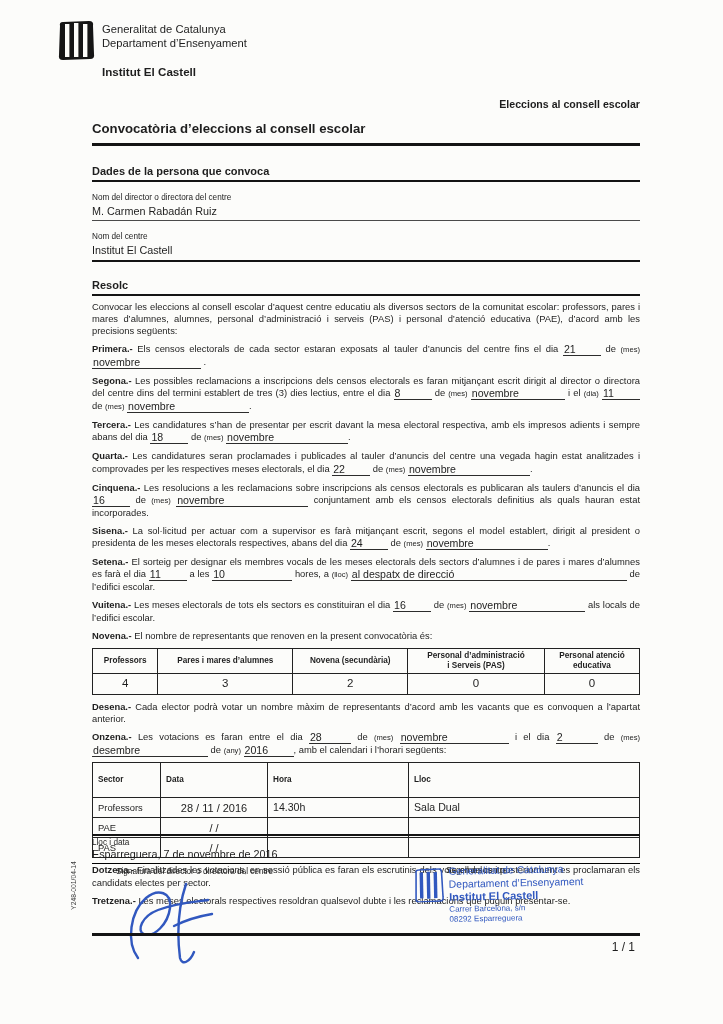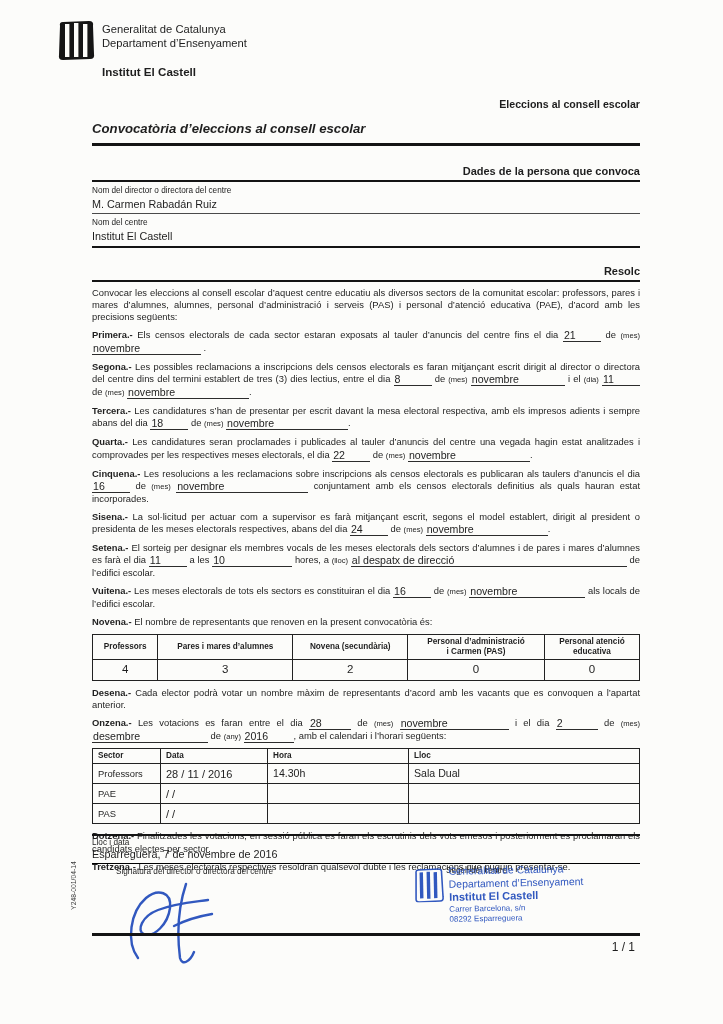--- a/index.html
+++ b/index.html
@@ -10,46 +10,46 @@
   }
   
   .brand{position:absolute;left:57px;top:20px;}
   .brand-row{display:flex;align-items:flex-start;}
   .brand-logo{width:38px;height:40px;flex:0 0 38px;margin-right:7px;}
   .org-lines{font-size:11.2px;line-height:1.25;padding-top:2px;}
   .center-name{font-weight:bold;font-size:11.6px;margin:5px 0 0 45px;}
   
   .corner-label{position:absolute;right:83px;top:98px;font-weight:bold;font-size:10.6px;}
   .doc-title{position:absolute;left:92px;top:121px;width:548px;font-weight:bold;font-size:13.2px;
-    border-bottom:3px solid #141414;padding-bottom:7px;font-style:italic;}
+    border-bottom:3px solid #141414;padding-bottom:7px;}
   
   .main{position:absolute;left:92px;top:164px;width:548px;font-size:9.4px;line-height:1.28;}
-  .sec-heading{font-weight:bold;font-size:11px;border-bottom:2px solid #141414;padding-bottom:2px;text-align:right;}
-  .field{border-bottom:1px solid #4a4a4a;padding:4px 0 2px 0;}
+  .sec-heading{font-weight:bold;font-size:11px;border-bottom:2px solid #141414;padding-bottom:2px;}
+  .field{border-bottom:1px solid #4a4a4a;padding:11px 0 2px 0;}
   .field.last{border-bottom:2px solid #141414;}
   .field-label{font-size:8.2px;color:#232323;}
   .field-value{font-size:10.8px;margin-top:1px;}
   .gap{height:16px;}
   .intro{margin:5px 0 0 0;text-align:justify;}
   .clause{margin:6px 0 0 0;text-align:justify;}
   .clause b{font-size:9.4px;}
   .small-print{font-size:7.6px;}
   .fill{display:inline-block;border-bottom:1px solid #2c2c2c;font-size:10.6px;line-height:1.05;
     padding:0 3px 0 1px;vertical-align:-1px;}
   
   table{border-collapse:collapse;width:100%;}
   .rep-table{margin:6px 0 2px 0;}
   .rep-table th{border:1.2px solid #222;font-size:8.2px;font-weight:bold;text-align:center;
     padding:2px 3px;white-space:pre-line;line-height:1.2;}
   .rep-table td{border:1.2px solid #222;font-size:11.5px;text-align:center;padding:2px 0 3px 0;}
   .sch-table{margin:5px 0 2px 0;}
-  .sch-table th{border:1.2px solid #222;font-size:8.2px;font-weight:bold;text-align:left;padding:2px 5px;}
+  .sch-table th{border:1.2px solid #222;font-size:8.2px;font-weight:bold;text-align:left;padding:12px 5px;}
   .sch-table td{border:1.2px solid #222;padding:2px 5px;height:15px;}
   .td-sector{font-size:9.4px;width:57px;}
-  .td-date{font-size:11px;width:96px;text-align:left;}
+  .td-date{font-size:11px;width:96px;text-align:center;}
   .td-hora{font-size:10.6px;width:130px;}
   .td-lloc{font-size:10.6px;}
   
   .footer{position:absolute;left:92px;top:834px;width:548px;border-top:2px solid #141414;}
   .lloc-label{font-size:8.2px;padding-top:2px;}
   .lloc-value{font-size:10.8px;border-bottom:1px solid #000000;padding:1px 0 3px 0;}
   .sig-row{position:relative;height:66px;margin-left:24px;}
   .sig-label{position:absolute;left:0;top:3px;font-size:8.2px;}
   .stamp-label{position:absolute;left:330px;top:2px;font-size:8.2px;}
   .signature-svg{position:absolute;left:8px;top:8px;z-index:3;}
@@ -116,21 +116,21 @@
     <p class="clause"><b>Vuitena.-  </b><span>Les meses electorals de tots els sectors es constituiran el dia </span><span class="fill" style="min-width: 34px;">16</span><span> de </span><span class="small-print">(mes)</span><span> </span><span class="fill" style="min-width: 112px;">novembre</span><span> als locals de l’edifici escolar.</span></p>
     <p class="clause"><b>Novena.-  </b><span>El nombre de representants que renoven en la present convocatòria és:</span></p>
 
     <table class="rep-table">
       <thead>
           <tr>
             <th>Professors</th>
             <th>Pares i mares d’alumnes</th>
             <th>Novena (secundària)</th>
             <th>Personal d’administració
-i Carmen (PAS)</th>
+i Serveis (PAS)</th>
             <th>Personal atenció
 educativa</th>
           </tr>
         </thead>
       <tbody>
           <tr>
             <td>4</td>
             <td>3</td>
             <td>2</td>
             <td>0</td>

